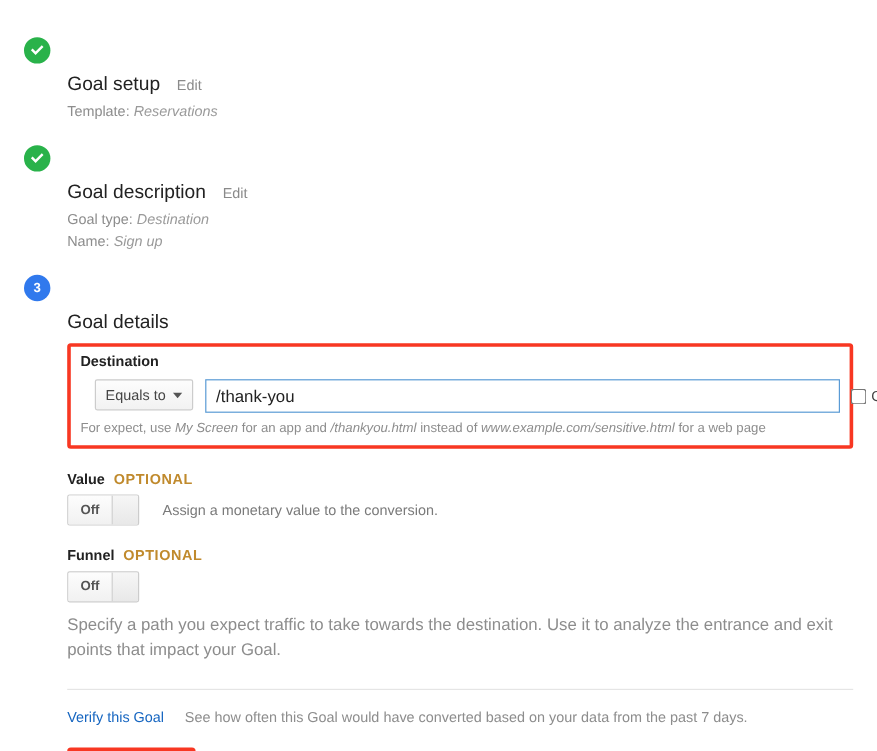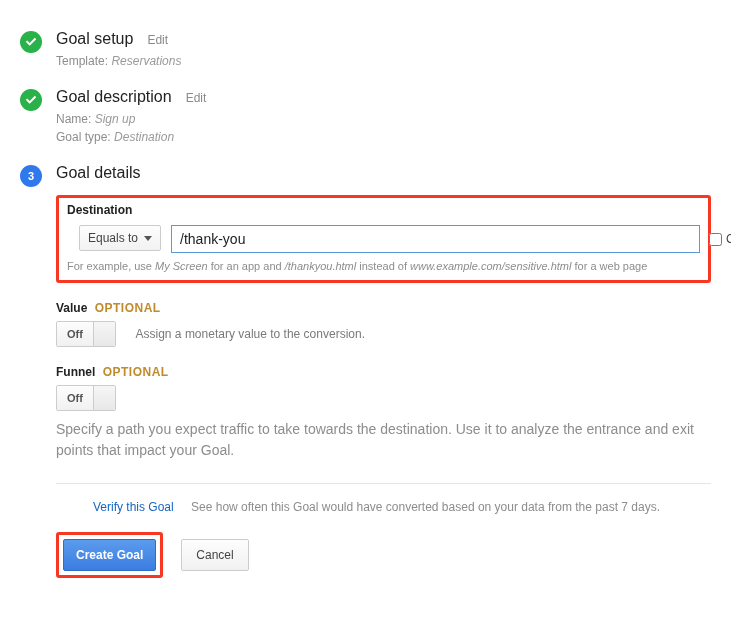--- a/index.html
+++ b/index.html
@@ -29,21 +29,21 @@
     margin-top: 1px;
   }
   .step-icon.done { background: #29b24a; }
   .step-icon.done svg { width: 12px; height: 12px; fill: #fff; }
   .step-icon.current {
     background: #3079ed;
     color: #fff;
     font-size: 11px;
     font-weight: bold;
   }
-  .step-body { flex: 1; }
+  .step-body { flex: 1; margin-top: 32px; }
   .step-head {
     display: flex;
     align-items: baseline;
     gap: 14px;
   }
   .step-title {
     font-size: 16px;
     color: #222;
   }
   .edit-link {
@@ -165,21 +165,20 @@
     max-width: 640px;
   }
   hr.divider {
     border: none;
     border-top: 1px solid #e5e5e5;
     margin: 22px 0 16px 0;
   }
   .verify-row {
     font-size: 12px;
     margin-bottom: 18px;
-    margin-left: 37px;
   }
   .verify-link {
     color: #1565c0;
     cursor: pointer;
     margin-right: 14px;
   }
   .verify-desc { color: #8d8d8d; }
   .btn-row { display: flex; align-items: center; gap: 18px; }
   .create-wrap {
     border: 3px solid #f83722;
@@ -234,26 +233,26 @@
         <path d="M6.2 13 1 7.8l1.9-1.9 3.3 3.3L13.1 2.3 15 4.2z"></path>
       </svg>
   </div>
   <div class="step-body">
     <div class="step-head">
       <span class="step-title">Goal description</span>
       <span class="edit-link">Edit</span>
     </div>
     <div class="step-meta">
       <div>
+        <span>Goal type:</span>
+        <span class="italic">Destination</span>
+      </div>
+      <div>
         <span>Name:</span>
         <span class="italic">Sign up</span>
-      </div>
-      <div>
-        <span>Goal type:</span>
-        <span class="italic">Destination</span>
       </div>
     </div>
   </div>
 </div>
 
 <div class="step" style="margin-bottom:8px;">
   <div class="step-icon current">3</div>
   <div class="step-body">
     <div class="step-head">
       <span class="step-title">Goal details</span>
@@ -269,21 +268,21 @@
       <div class="dest-row">
         <div class="select-like">
           <span>Equals to</span>
           <svg viewBox="0 0 10 6">
               <path d="M0 0h10L5 6z"></path>
             </svg>
         </div>
         <input class="dest-input" type="text" value="/thank-you" style="">
       </div>
       <div class="hint">
-        <span>For example, use </span><span class="italic">My Screen</span><span> for an app and </span><span class="italic">/thankyou.html</span><span> instead of </span><span class="italic">www.example.com/sensitive.html</span><span> for a web page</span>
+        <span>For expect, use </span><span class="italic">My Screen</span><span> for an app and </span><span class="italic">/thankyou.html</span><span> instead of </span><span class="italic">www.example.com/sensitive.html</span><span> for a web page</span>
       </div>
       <label class="case-wrap">
         <input type="checkbox" style="">
         <span>Case sensitive</span>
       </label>
     </div>
   </div>
 
   <div class="section-label">
     <span>Value</span>

